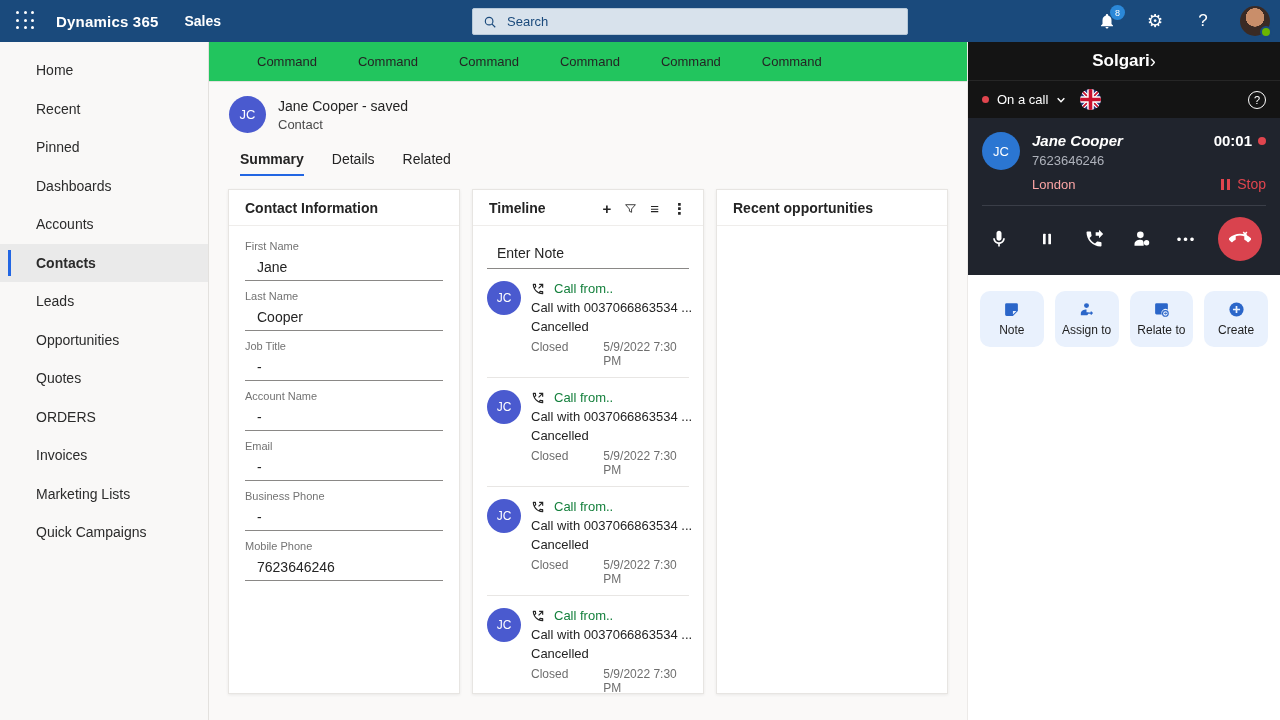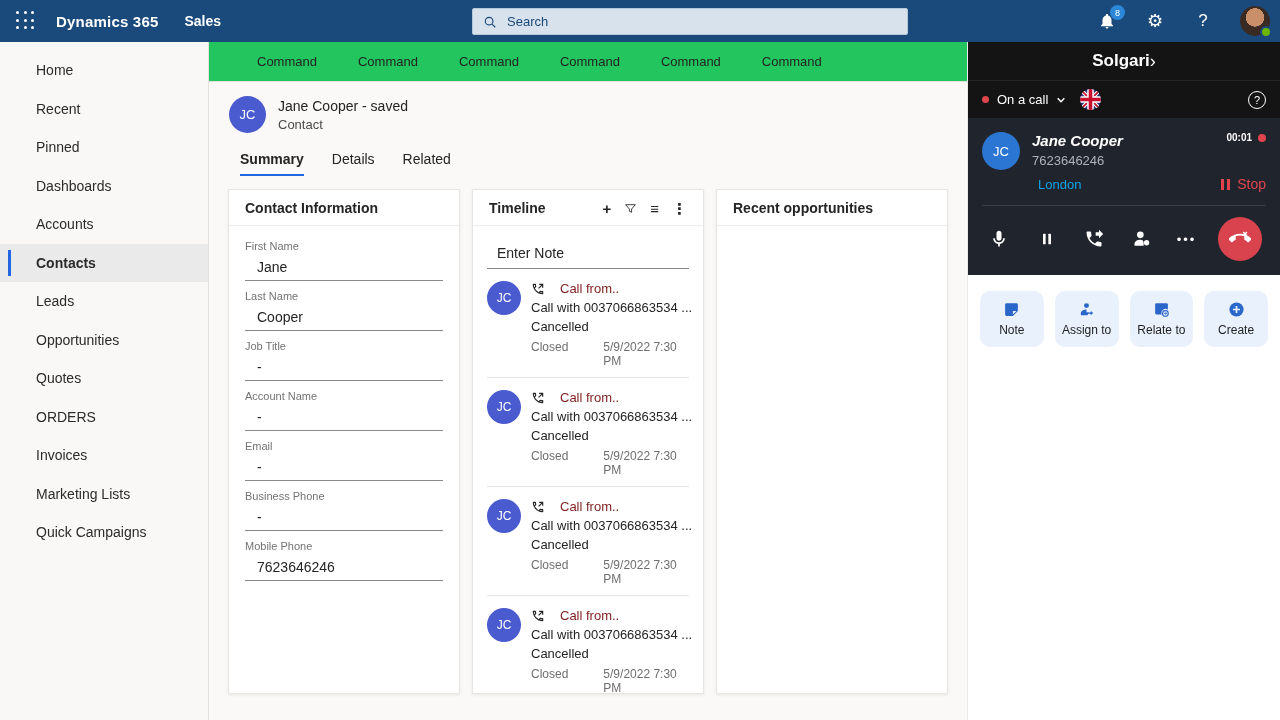--- a/index.html
+++ b/index.html
@@ -83,21 +83,21 @@
   .tl-body { padding:8px 14px 0; overflow:hidden; }
   .note-input { width:100%; border:none; border-bottom:1px solid #8a8886; outline:none;
     font-size:14px; color:#242424; padding:7px 6px 7px 10px; background:transparent;
     font-family:inherit; margin-top:4px; }
   .note-input::placeholder { color:#242424; }
   .tl-entry { display:flex; gap:10px; padding:12px 0 9px; border-bottom:1px solid #e8e6e4; }
   .tl-avatar { width:34px; height:34px; border-radius:50%; background:#4a5acf;
     color:#fff; font-size:12px; display:flex; align-items:center; justify-content:center;
     flex-shrink:0; }
   .tl-content { flex:1; min-width:0; }
-  .tl-line1 { display:flex; align-items:center; gap:15px; font-size:13px; color:#7f1d1d; }
+  .tl-line1 { display:flex; align-items:center; gap:9px; font-size:13px; color:#15803d; }
   .tl-line1 svg { width:14px; height:14px; fill:#242424; flex-shrink:0; }
   .tl-line { font-size:13px; color:#242424; margin-top:4px; white-space:nowrap; }
   .tl-meta { display:flex; justify-content:flex-end; font-size:12px;
     color:#6e6e6e; margin-top:6px;gap:35px; }
 
   
   .solgari { width:312px; background:#fff; display:flex; flex-direction:column;
     flex-shrink:0; }
   .sol-head { background:#141414; height:38px; display:flex; align-items:center;
     justify-content:center; padding:15px 16px; }
@@ -115,25 +115,25 @@
     justify-content:center; cursor:pointer; }
 
   .call-card { background:#20242d; padding:14px 14px 14px; }
   .call-top { display:flex; gap:12px; }
   .call-avatar { width:38px; height:38px; border-radius:50%; background:#2b76d2;
     color:#fff; font-size:13px; display:flex; align-items:center; justify-content:center;
     flex-shrink:0; }
   .call-mid { flex:1; }
   .call-name { color:#fff; font-size:15px; font-weight:bold;font-style:italic; }
   .call-phone { color:#aeb2bb; font-size:13px; margin-top:4px; }
-  .call-loc { color:#0ea5e9; font-size:13px; margin-top:9px;margin-left:6px; }
+  .call-loc { color:#fca5a5; font-size:13px; margin-top:9px; }
   .call-right { display:flex; flex-direction:column; align-items:flex-end;
     justify-content:space-between; }
   .timer-row { display:flex; align-items:center; gap:6px; }
-  .call-timer { color:#fff; font-size:10px; font-weight:bold; }
+  .call-timer { color:#fff; font-size:15px; font-weight:bold; }
   .rec-dot { width:8px; height:8px; border-radius:50%; background:#e0454e; }
   .stop-btn { display:flex; align-items:center; gap:7px; cursor:pointer; }
   .pause-glyph { display:flex; gap:2.5px; }
   .pause-glyph i { width:3.5px; height:11px; background:#e0454e; display:block; }
   .stop-label { color:#e0454e; font-size:14px; }
   .call-divider { height:1px; background:#3a3e48; margin:13px 0 11px; }
   .call-controls { display:flex; align-items:center; justify-content:space-between;
     padding:0 4px; }
   .ctrl { width:26px; height:26px; display:flex; align-items:center;
     justify-content:center; cursor:pointer; }

